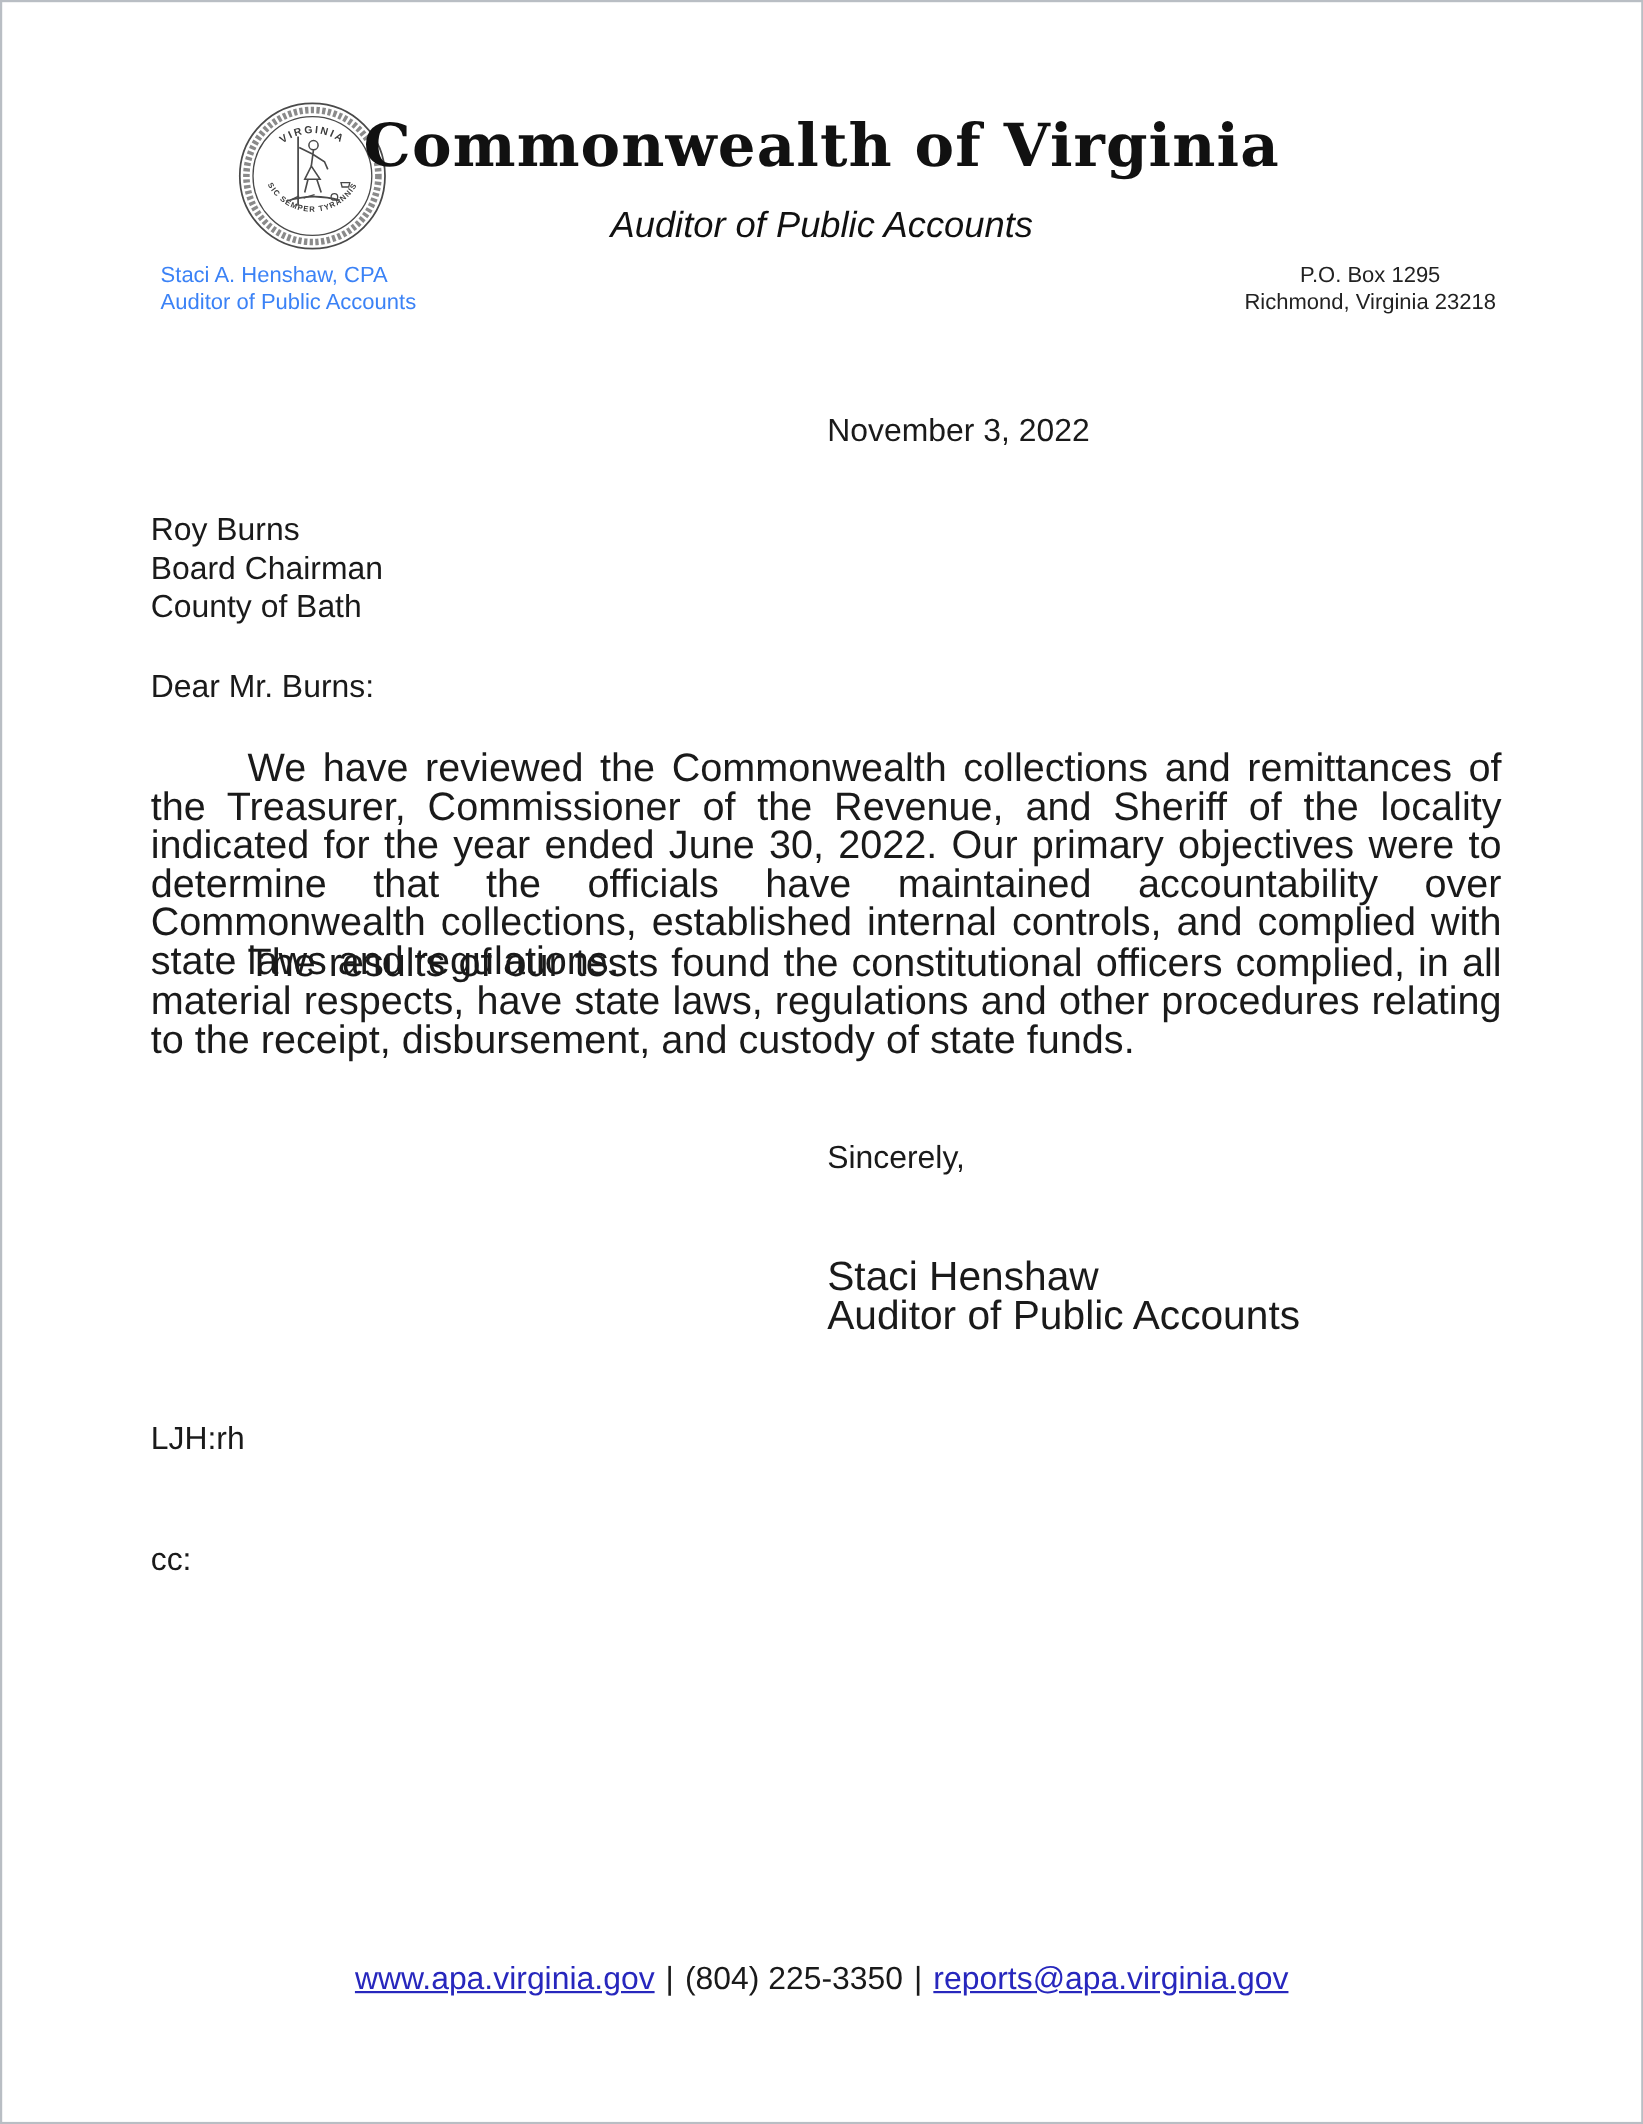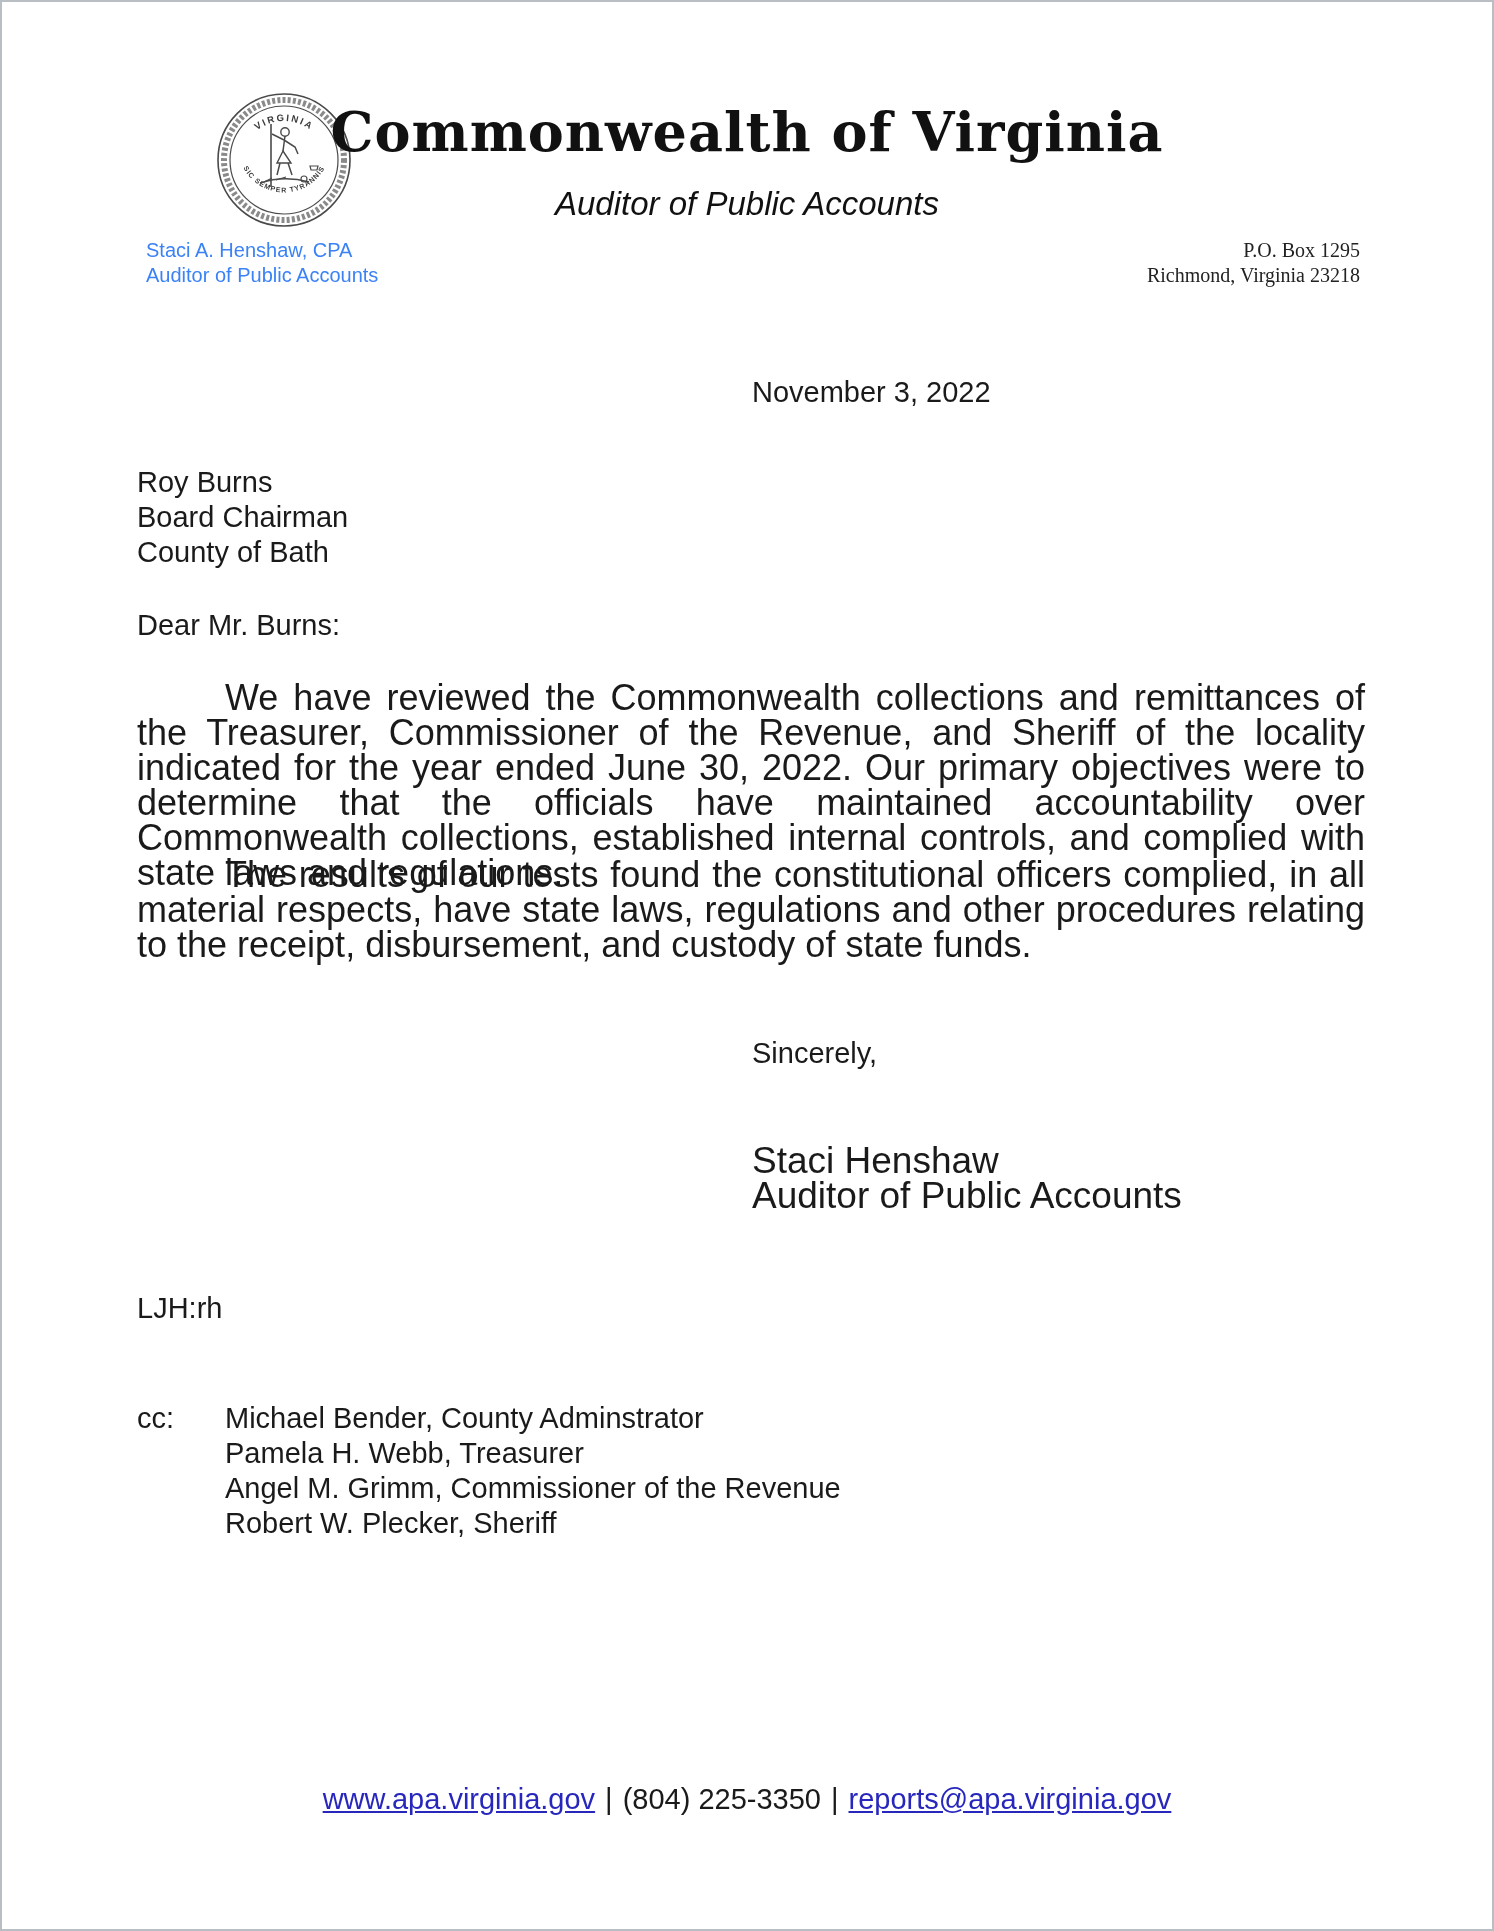--- a/index.html
+++ b/index.html
@@ -50,25 +50,24 @@
     left: 144px;
     top: 236px;
     font-size: 20px;
     line-height: 25px;
     color: #3b82f6;
   }
   .header-right {
     position: absolute;
     right: 132px;
     top: 236px;
-    text-align: right;
+    text-align: center;
     font-size: 20px;
     line-height: 25px;
     color: #222;
-    font-family: Liberation Serif, serif;
   }
 
   
   .date-line {
     position: absolute;
     left: 750px;
     top: 374px;
     font-size: 29px;
   }
   .recipient {
@@ -207,25 +206,19 @@
 
   <div class="signature-block">
     <div>Staci Henshaw</div>
     <div>Auditor of Public Accounts</div>
   </div>
 
   <div class="reference">LJH:rh</div>
 
   <div class="cc-block">
     <div class="cc-label">cc:</div>
-    <div class="cc-names">
-      <div>Michael Bender, County Adminstrator</div>
-      <div>Pamela H. Webb, Treasurer</div>
-      <div>Angel M. Grimm, Commissioner of the Revenue</div>
-      <div>Robert W. Plecker, Sheriff</div>
-    </div>
   </div>
 
   <div class="footer">
     <a>www.apa.virginia.gov</a><span class="sep">|</span><span>(804) 225-3350</span><span class="sep">|</span><a>reports@apa.virginia.gov</a>
   </div>
 
 </div>
 
 </body></html>

